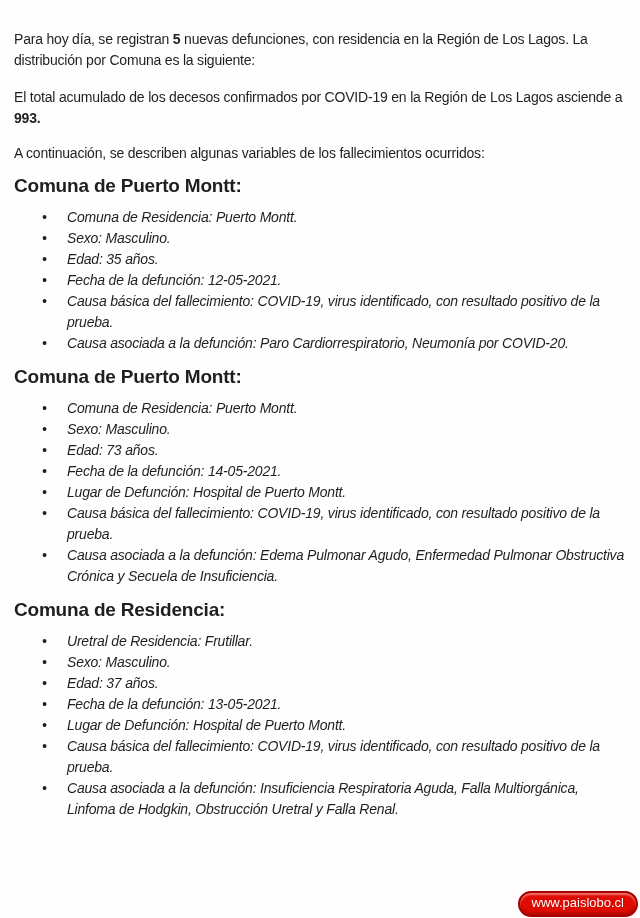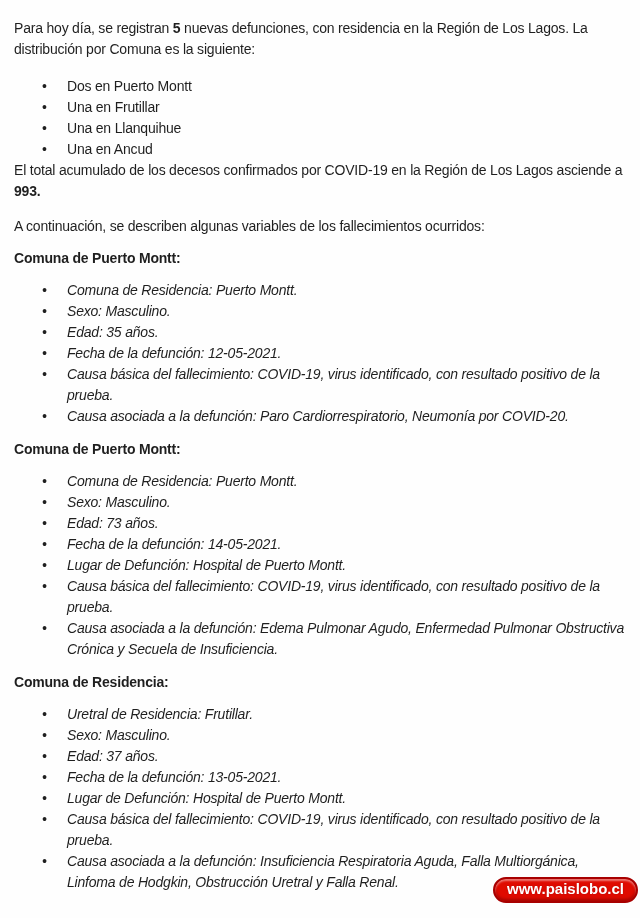--- a/index.html
+++ b/index.html
@@ -6,35 +6,35 @@
   body {
     width: 640px; height: 918px;
     background: #ffffff;
     font-family: "Liberation Sans", "DejaVu Sans", sans-serif;
     overflow: hidden;
   }
   .page {
     position: relative;
     box-sizing: border-box;
     width: 640px; height: 918px;
-    padding: 18px 12px 0 14px;
+    padding: 29px 12px 0 14px;
     background: #fefefe;
     color: #1f1f1f;
     font-size: 14px;
     line-height: 21px;
     letter-spacing: -0.2px;
   }
   p { margin: 0; }
   .p1 { margin-bottom: 16px; }
   .intro-list { margin-bottom: 10px; }
   .p2 { margin-bottom: 14px; }
   .p3 { margin-bottom: 11px; }
   b, h2 { font-weight: bold; }
   h2 {
-    font-size: 14px;
+    font-size: 19px;
     line-height: 21px;
     margin: 0 0 11px 0;
   }
   ul.list {
     list-style: none;
     margin: 0;
     padding: 0 0 0 28px;
   }
   ul.list.block { margin-bottom: 12px; font-style: italic; }
   ul.list li {
@@ -42,45 +42,39 @@
     padding-left: 25px;
   }
   ul.list li::before {
     content: "\2022";
     position: absolute;
     left: 0; top: 0;
     line-height: 21px;
   }
   .watermark {
     position: absolute;
-    right: 2px; bottom: 15px;
+    right: 2px; bottom: 1px;
     padding: 1px 12px 3px 12px;
     border-radius: 13px;
     border: 2px solid;
-    font-weight: bold;
-    font-size: 15px;
+    font-weight: normal;
+    font-size: 13px;
     letter-spacing: 0;
     line-height: 18px;
     box-shadow: inset 0 2px 2px rgba(255,255,255,0.45), inset 0 -2px 3px rgba(120,0,0,0.55);
     text-shadow: 0 0 2px rgba(140,0,0,0.5);
   }
 </style>
 </head>
 <body>
 
 <div class="page" style="color: rgb(31, 31, 31); background: rgb(254, 254, 254);">
 
   <p class="p1"><span>Para hoy día, se registran </span><b>5</b><span> nuevas defunciones, con residencia en la Región de Los Lagos. La distribución por Comuna es la siguiente:</span></p>
 
-  <ul class="list intro-list" id="distribution-list">
-      <li>Dos en Puerto Montt</li>
-      <li>Una en Frutillar</li>
-      <li>Una en Llanquihue</li>
-      <li>Una en Ancud</li>
-    </ul>
 
   <p class="p2"><span>El total acumulado de los decesos confirmados por COVID-19 en la Región de Los Lagos asciende a </span><b>993.</b></p>
 
   <p class="p3">A continuación, se describen algunas variables de los fallecimientos ocurridos:</p>
 
   <div id="sections">
   <section class="section">
     <h2>Comuna de Puerto Montt:</h2>
     <ul class="list block">
           <li>Comuna de Residencia: Puerto Montt.</li>

